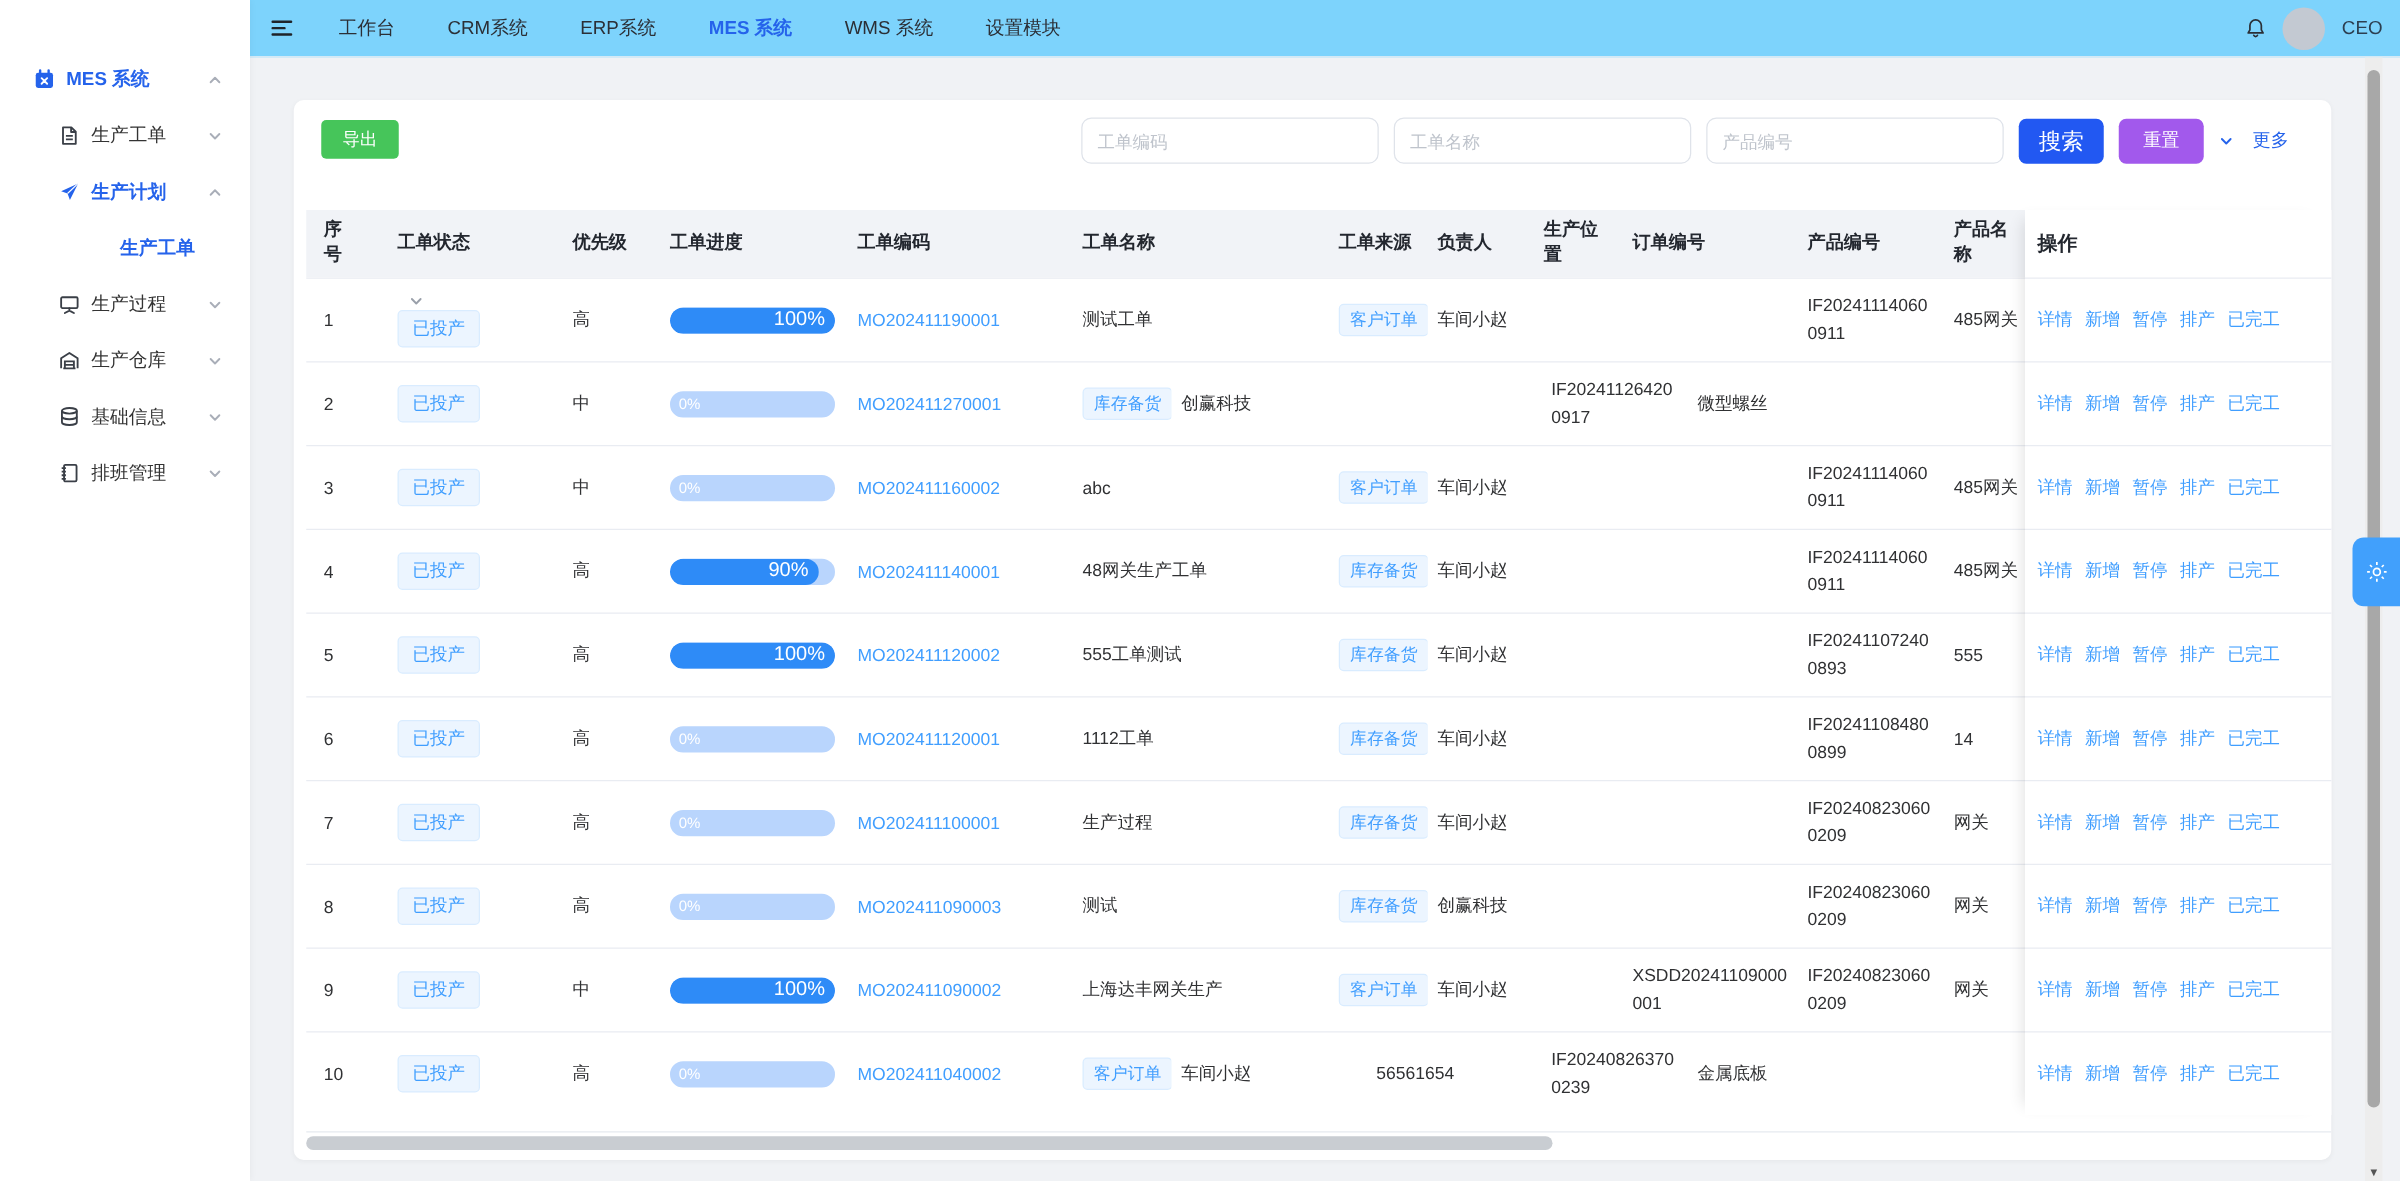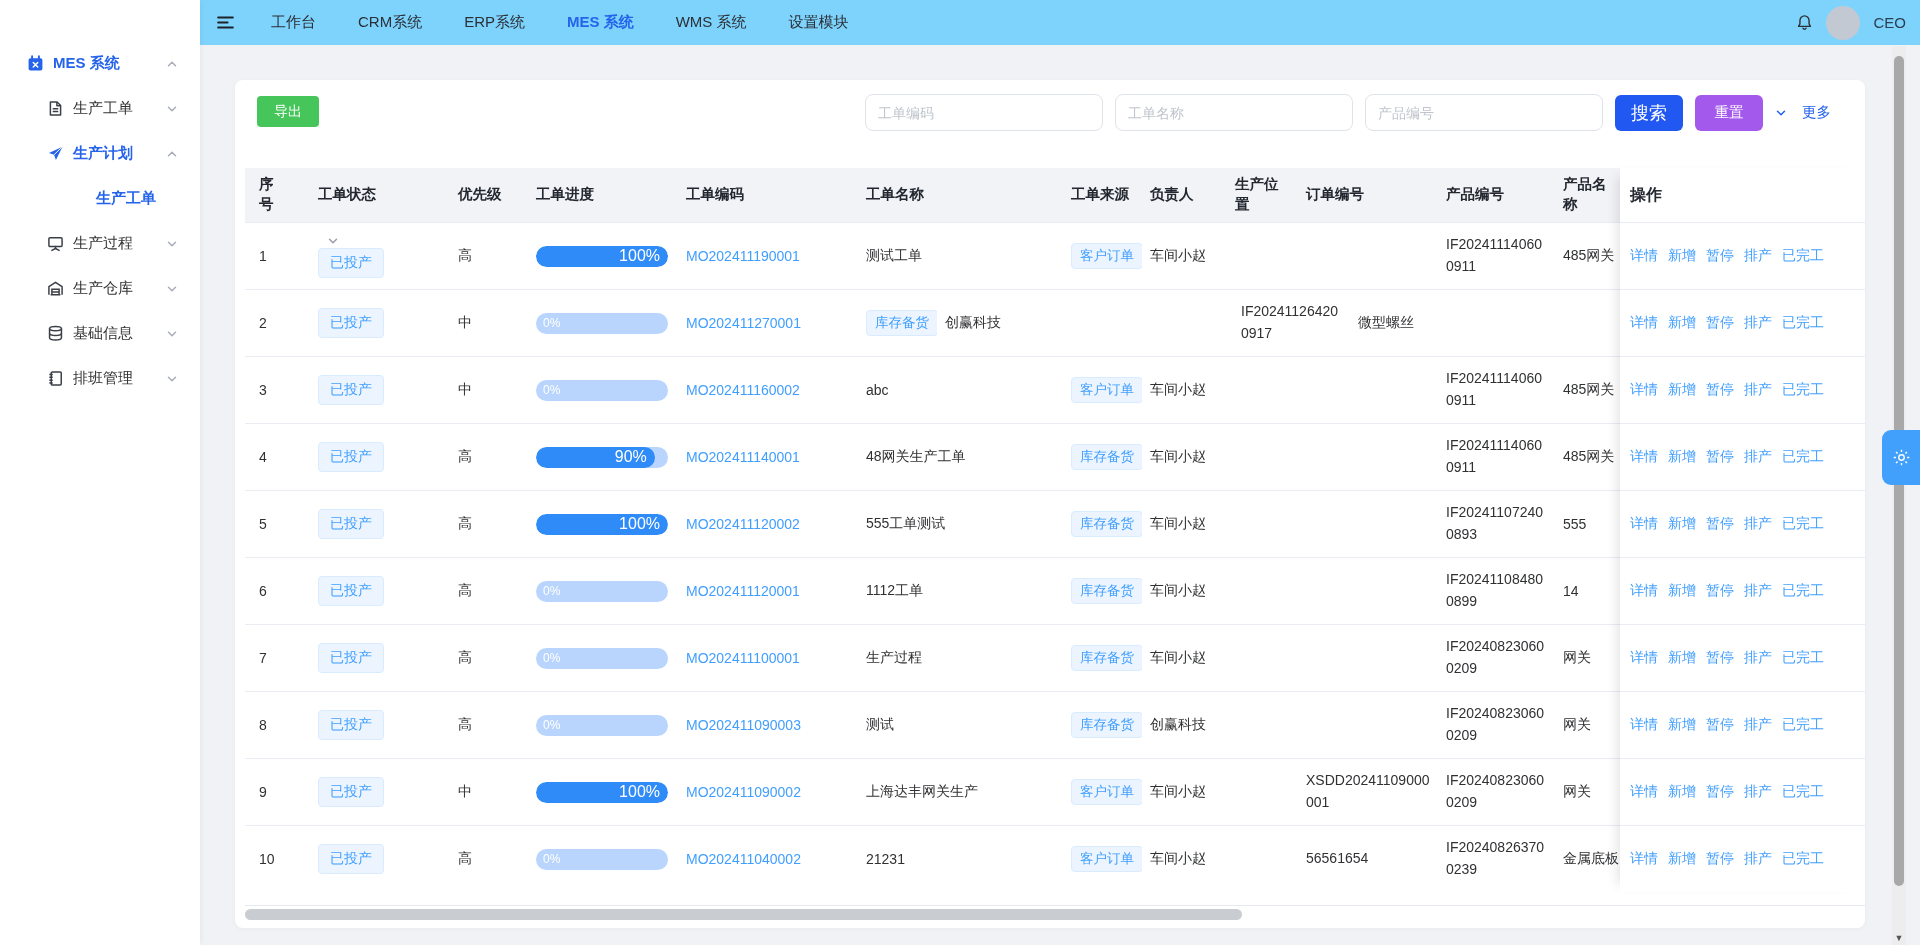--- a/index.html
+++ b/index.html
@@ -548,21 +548,20 @@
           </div>
           <div class="cell c2">高</div>
           <div class="cell c3">
             <div class="progress">
               <span class="pzero">0%</span>
             </div>
           </div>
           <div class="cell c4">
             <span class="code-link">MO202411040002</span>
           </div>
-          <div class="cell c5">21231</div>
           <div class="cell c6">
             <span class="badge badge-source">客户订单</span>
           </div>
           <div class="cell c7">车间小赵</div>
           <div class="cell c8"></div>
           <div class="cell c9">
             <span class="wrapnum">56561654</span>
           </div>
           <div class="cell c10">
             <span class="wrapnum">IF202408263700239</span>

